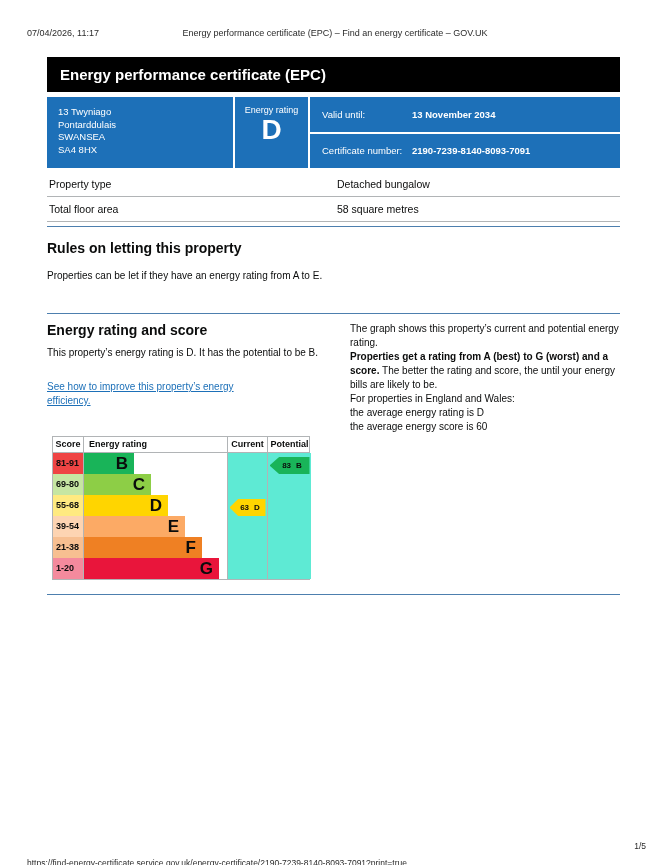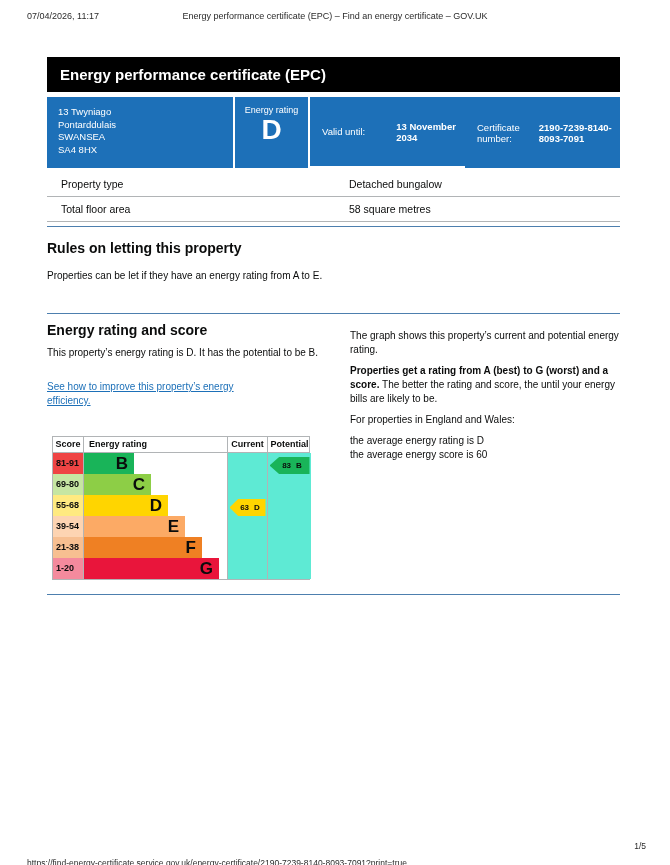--- a/index.html
+++ b/index.html
@@ -3,21 +3,21 @@
 <meta charset="utf-8">
 <style>
   * { margin:0; padding:0; box-sizing:border-box; }
   html,body { background:#fff; }
   body {
     width:670px; height:865px; position:relative;
     font-family:"Liberation Sans", sans-serif;
     color:#0b0c0c;
   }
   
-  .print-header { position:absolute; top:11px; left:0; right:0; height:12px;
+  .print-header { position:absolute; top:28px; left:0; right:0; height:12px;
     font-size:9px; color:#2b2b2b; }
   .print-header .dt { position:absolute; left:27px; top:0; }
   .print-header .ttl { display:block; text-align:center; }
   .print-footer { position:absolute; top:841px; left:0; right:0; height:12px;
     font-size:8.5px; color:#2b2b2b; }
   .print-footer .url { position:absolute; left:27px; top:0;margin-top:17px; }
   .print-footer .pg { position:absolute; right:24px; top:0; }
 
   
   .content { position:absolute; left:47px; top:57px; width:573px; }
@@ -25,47 +25,47 @@
   .banner { background:#000; color:#ffffff; height:35px; line-height:35px;
     font-size:15px; font-weight:bold; padding-left:13px; }
 
   .cert-box { margin-top:5px; height:71px; background:#1d70b8; color:#fff;
     display:flex; }
   .cert-address { width:186px; padding:9px 8px 0 11px; font-size:9.5px; line-height:12.5px; }
   .vdiv { width:2px; background:#fff; }
   .cert-rating { width:73px; display:flex; flex-direction:column; align-items:center; padding-top:8px; }
   .cert-rating .lbl { font-size:9px; }
   .cert-rating .big { font-size:28px; font-weight:bold; line-height:30px; }
-  .cert-right { flex:1; display:flex; }
+  .cert-right { flex:1; display:flex; flex-direction:column; }
   .cert-row { flex:1; display:flex; align-items:center; font-size:9.5px; }
   .cert-row.first { border-bottom:2px solid #fff; }
   .cert-row .lbl { width:90px; margin-left:12px; }
   .cert-row .val { font-weight:bold; }
 
   .ptable { margin-top:4px; font-size:10.5px; }
   .prow { height:25px; line-height:24px; border-bottom:1px solid #b1b4b6; display:flex; }
-  .prow .pl { width:290px; padding-left:2px;margin-left:12px; }
+  .prow .pl { width:290px; padding-left:2px; }
   .prow .pv { flex:1; }
 
   .hr-blue { border:none; border-top:1px solid #4d7fae; height:0; }
   .hr1 { margin-top:4px; }
   .hr2 { margin-top:30px; }
   .hr3 { margin-top:14px; }
 
   h1.sec { font-size:14px; font-weight:bold; margin-top:13px; }
   p.body { font-size:10px; line-height:14px; margin-top:13px; }
   a.lnk { color:#1d70b8; text-decoration:underline; cursor:pointer; }
 
   .cols { display:flex; margin-top:8px; }
   .col-l { width:278px; }
   .col-r { width:270px; margin-left:25px; }
   h2.sec { font-size:14px; font-weight:bold; }
   .col-l p.body { margin-top:8px; }
   .improve { display:block; margin-top:20px; font-size:10px; line-height:14px; max-width:232px; }
-  .col-r p.body { margin-top:7px; }
+  .col-r p.body { margin-top:0; }
   .col-r .p2 { margin-top:14px; }
   .col-r .p3 { margin-top:18px; }
   .col-r .p4 { margin-top:12px; }
 
   
   .chart { width:258px; margin:28px 0 0 5px; border:1px solid #b1b4b6; }
   .chart-header, .chart-row { display:grid; grid-template-columns:31px 144px 40px 43px; }
   .chart-header { height:16px; border-bottom:1px solid #b1b4b6; font-size:9px; font-weight:bold; }
   .chart-header .hc { line-height:15px; text-align:center; border-right:1px solid #b1b4b6; }
   .chart-header .hc.energy { text-align:left; padding-left:5px; }

